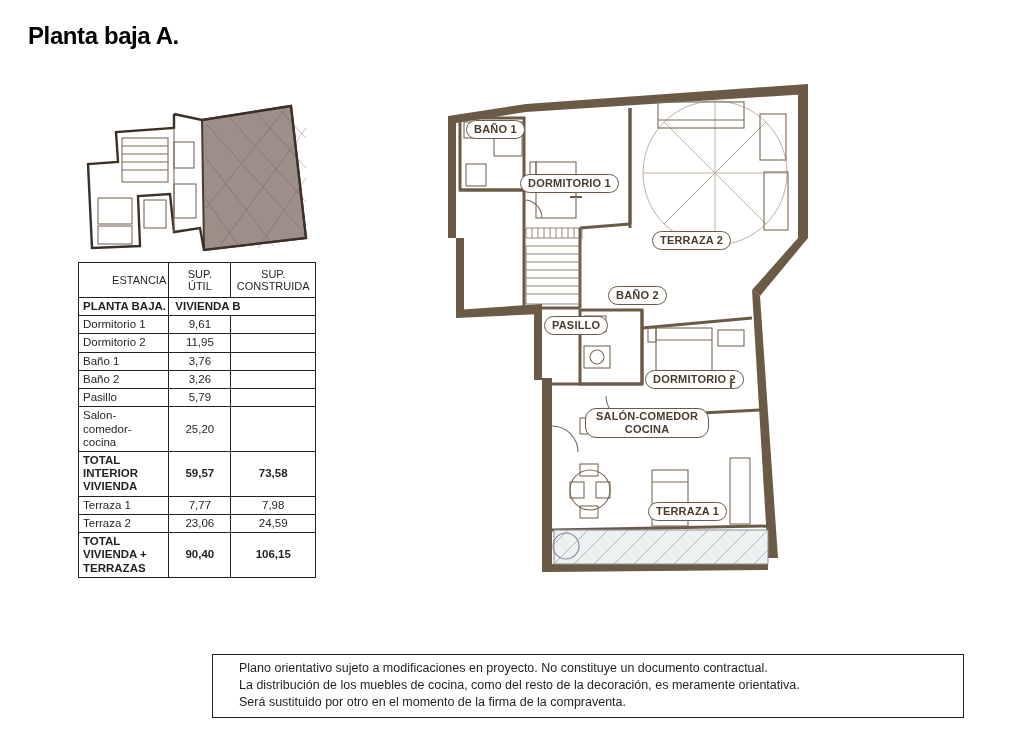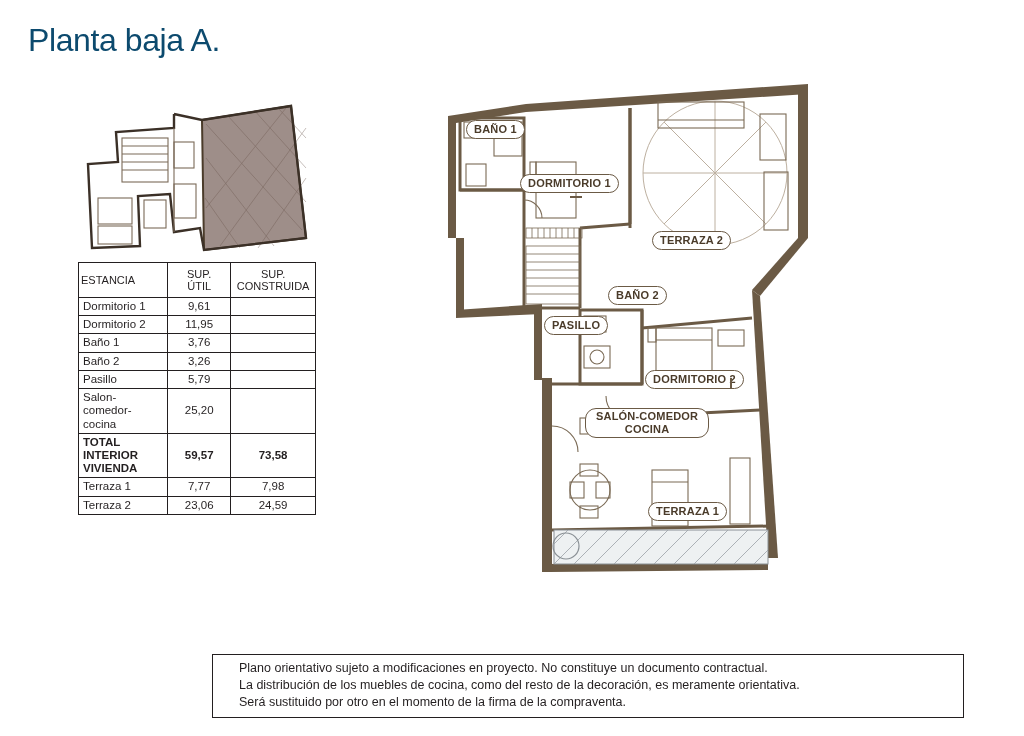--- a/index.html
+++ b/index.html
@@ -14,24 +14,24 @@
     font-family: "Liberation Sans", sans-serif;
     color: #231f20;
     overflow: hidden;
   }
 
   
   #page-title {
     position: absolute;
     left: 28px;
     top: 22px;
-    font-size: 32px;
-    font-weight: normal;
+    font-size: 24px;
+    font-weight: bold;
     letter-spacing: -0.4px;
-    color: #0c4a6e;
+    color: #000000;
   }
 
   
   #keyplan {
     position: absolute;
     left: 78px;
     top: 98px;
     width: 240px;
     height: 158px;
   }
@@ -46,21 +46,21 @@
     font-size: 11.5px;
   }
   #area-table td, #area-table th {
     border: 1px solid #231f20;
     padding: 2px 4px;
     vertical-align: middle;
     font-weight: normal;
     line-height: 1.15;
   }
   #area-table .hdr td {
-    text-align: left;
+    text-align: right;
     font-size: 11px;
     line-height: 1.1;
     padding: 3px 2px;
     height: 28px;
   }
   #area-table td.c1 { width: 88px; }
   #area-table td.c2 { width: 62px; text-align: center; }
   #area-table td.c3 { width: 78px; text-align: center; }
   #area-table .section td {
     font-weight: bold;
@@ -154,20 +154,24 @@
   </svg>
 </div>
 
 <table id="area-table">
   <tbody>
     <tr class="hdr">
       <td class="c1">ESTANCIA</td>
       <td class="c2">SUP.<br>ÚTIL</td>
       <td class="c3">SUP.<br>CONSTRUIDA</td>
     </tr>
+    <tr class="section">
+      <td class="c1">PLANTA BAJA.</td>
+      <td class="c2" colspan="2" style="text-align:left;padding-left:6px">VIVIENDA B</td>
+    </tr>
 
     <tr>
       <td class="c1">Dormitorio 1</td>
       <td class="c2">9,61</td>
       <td class="c3"></td>
     </tr>
     <tr>
       <td class="c1">Dormitorio 2</td>
       <td class="c2">11,95</td>
       <td class="c3"></td>
@@ -199,20 +203,25 @@
     </tr>
     <tr>
       <td class="c1">Terraza 1</td>
       <td class="c2">7,77</td>
       <td class="c3">7,98</td>
     </tr>
     <tr>
       <td class="c1">Terraza 2</td>
       <td class="c2">23,06</td>
       <td class="c3">24,59</td>
+    </tr>
+    <tr class="total tall">
+      <td class="c1">TOTAL VIVIENDA + TERRAZAS</td>
+      <td class="c2">90,40</td>
+      <td class="c3">106,15</td>
     </tr>
   </tbody>
 </table>
 
 <div id="footnote">
   <div>Plano orientativo sujeto a modificaciones en proyecto. No constituye un documento contractual.</div>
   <div>La distribución de los muebles de cocina, como del resto de la decoración, es meramente orientativa.</div>
   <div>Será sustituido por otro en el momento de la firma de la compraventa.</div>
 </div>
 

